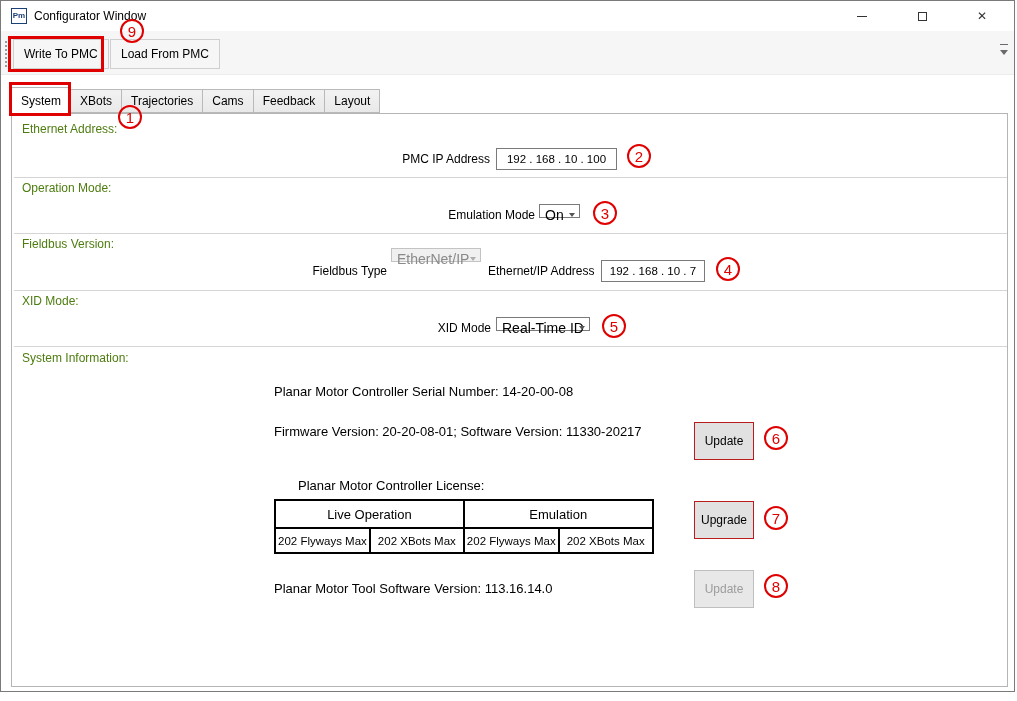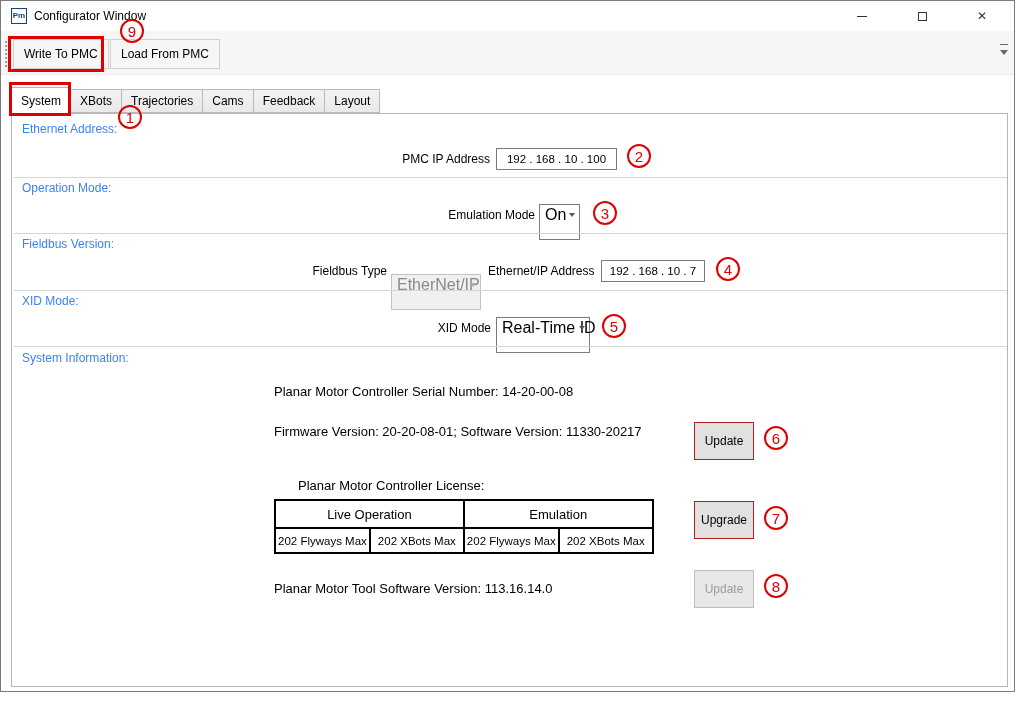--- a/index.html
+++ b/index.html
@@ -26,47 +26,47 @@
   .of-line { position:absolute; left:3px; top:3px; width:8px; height:1px; background:#6a6a6a; }
   .of-caret { position:absolute; left:3px; top:9px; width:0; height:0; border-left:4px solid transparent; border-right:4px solid transparent; border-top:5px solid #6a6a6a; }
 
   
   .tabstrip { position:absolute; left:10px; top:85px; height:27px; display:flex; align-items:flex-end; z-index:3; }
   .tab { height:24px; padding:0 9px; display:flex; align-items:center; font-size:12px; background:linear-gradient(#f2f2f2,#e9e9e9); border:1px solid #b9b9b9; margin-right:-1px; }
   .tab.active { height:27px; background:#fff; border:1px solid #b5b5b5; border-bottom:none; margin-bottom:-1px; padding-bottom:1px; z-index:4; }
 
   
   .content { position:absolute; left:10px; top:112px; width:997px; height:574px; border:1px solid #b5b5b5; background:#fff; }
-  .sec-h { position:absolute; font-size:12px; color:#3b82f6; }
+  .sec-h { position:absolute; font-size:12px; color:#4d7c0f; }
   #h-eth { left:10px; top:8px; }
   #h-op  { left:10px; top:67px; }
   #h-fb  { left:10px; top:123px; }
   #h-xid { left:10px; top:180px; }
   #h-si  { left:10px; top:237px; }
   .sep { position:absolute; left:2px; width:993px; height:1px; background:#d5d5d5; }
   #sep1 { top:63px; } #sep2 { top:119px; } #sep3 { top:176px; } #sep4 { top:232px; }
 
   .fld-label { position:absolute; font-size:12px; text-align:right; }
   #l-pmcip { left:360px; top:38px; width:118px; }
   #l-emu   { left:400px; top:94px; width:123px; }
   #l-fbt   { left:280px; top:150px; width:95px; }
   #l-fba   { left:476px; top:150px; width:110px; text-align:left; }
   #l-xid   { left:390px; top:207px; width:89px; }
 
   .ip-input { position:absolute; height:22px; background:#fff; border:1px solid #7a7a7a; font-size:11.5px; line-height:20px; text-align:center; }
   #in-pmcip { left:484px; top:34px; width:121px; }
   #in-fba   { left:589px; top:146px; width:104px; }
 
-  .combo { position:absolute; height:36px; background:#fff; border:1px solid #7a7a7a; font-size:16px; }
+  .combo { position:absolute; height:14px; background:#fff; border:1px solid #7a7a7a; font-size:14px; }
   .combo .combo-text { position:absolute; left:5px; top:0; line-height:20px; white-space:nowrap; }
   .combo .caret { position:absolute; right:4px; top:8px; width:0; height:0; border-left:3.5px solid transparent; border-right:3.5px solid transparent; border-top:4px solid #555; }
   .combo.disabled { background:#f0f0f0; border-color:#c3c3c3; color:#8a8a8a; }
   .combo.disabled .caret { border-top-color:#adadad; }
   #dd-emu { left:527px; top:90px; width:41px; }
-  #dd-fbt { left:379px; top:160px; width:90px; }
+  #dd-fbt { left:379px; top:134px; width:90px; }
   #dd-xid { left:484px; top:203px; width:94px; }
 
   .info-text { position:absolute; font-size:13px; }
   #t-serial { left:262px; top:270px; }
   #ctrl-block { left:262px; top:308px; line-height:19px; }
   #t-lic { left:262px; top:364px;margin-left:24px; }
   #t-tool { left:262px; top:467px; }
 
   .push-btn { position:absolute; width:60px; height:38px; background:#e1e1e1; border:1px solid #b91c1c; font-size:12px; font-family:"Liberation Sans", sans-serif; color:#000; }
   #btn-fw-update { left:682px; top:308px; }

